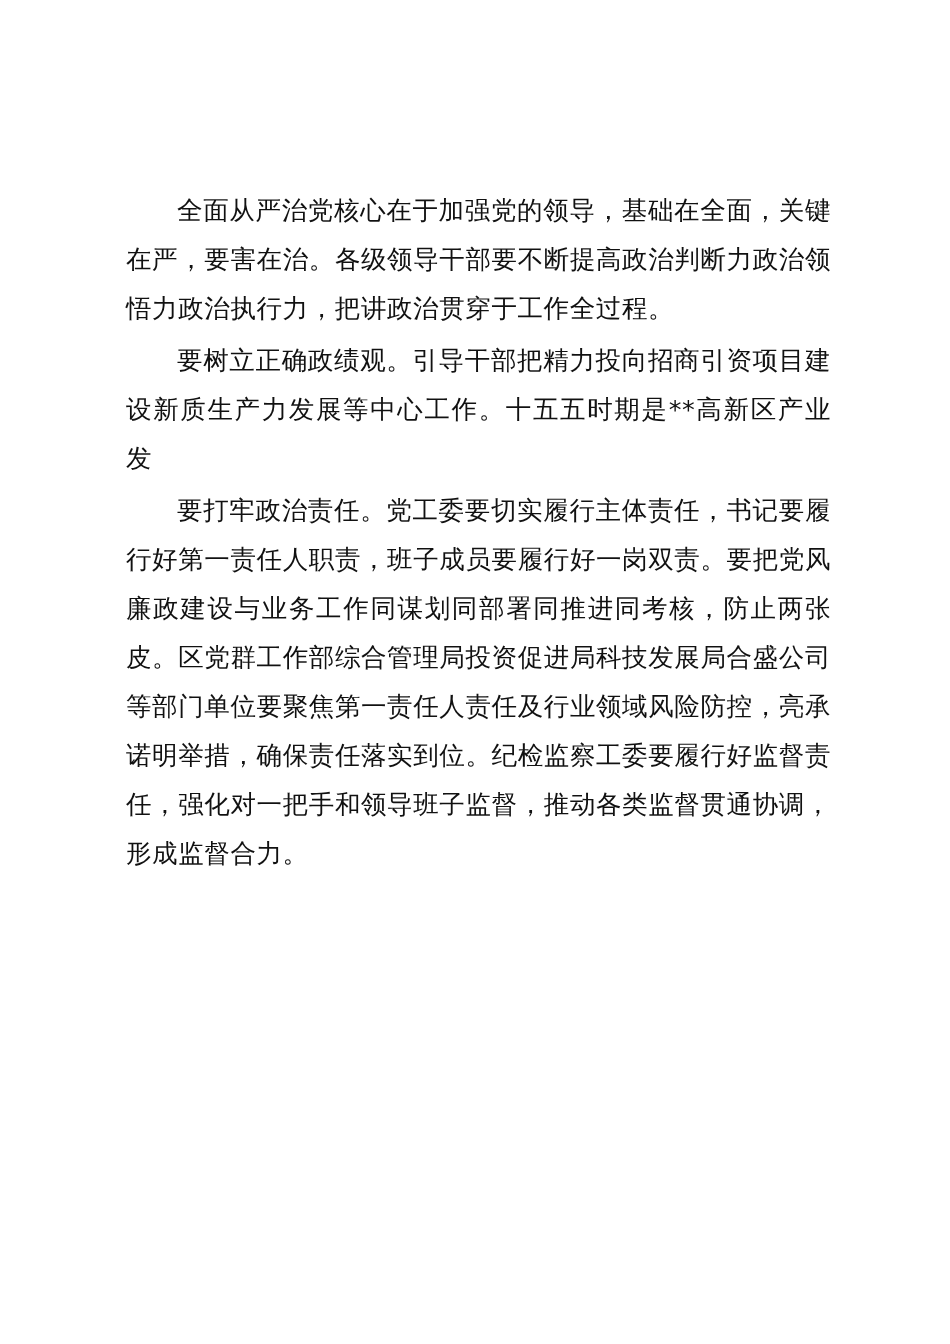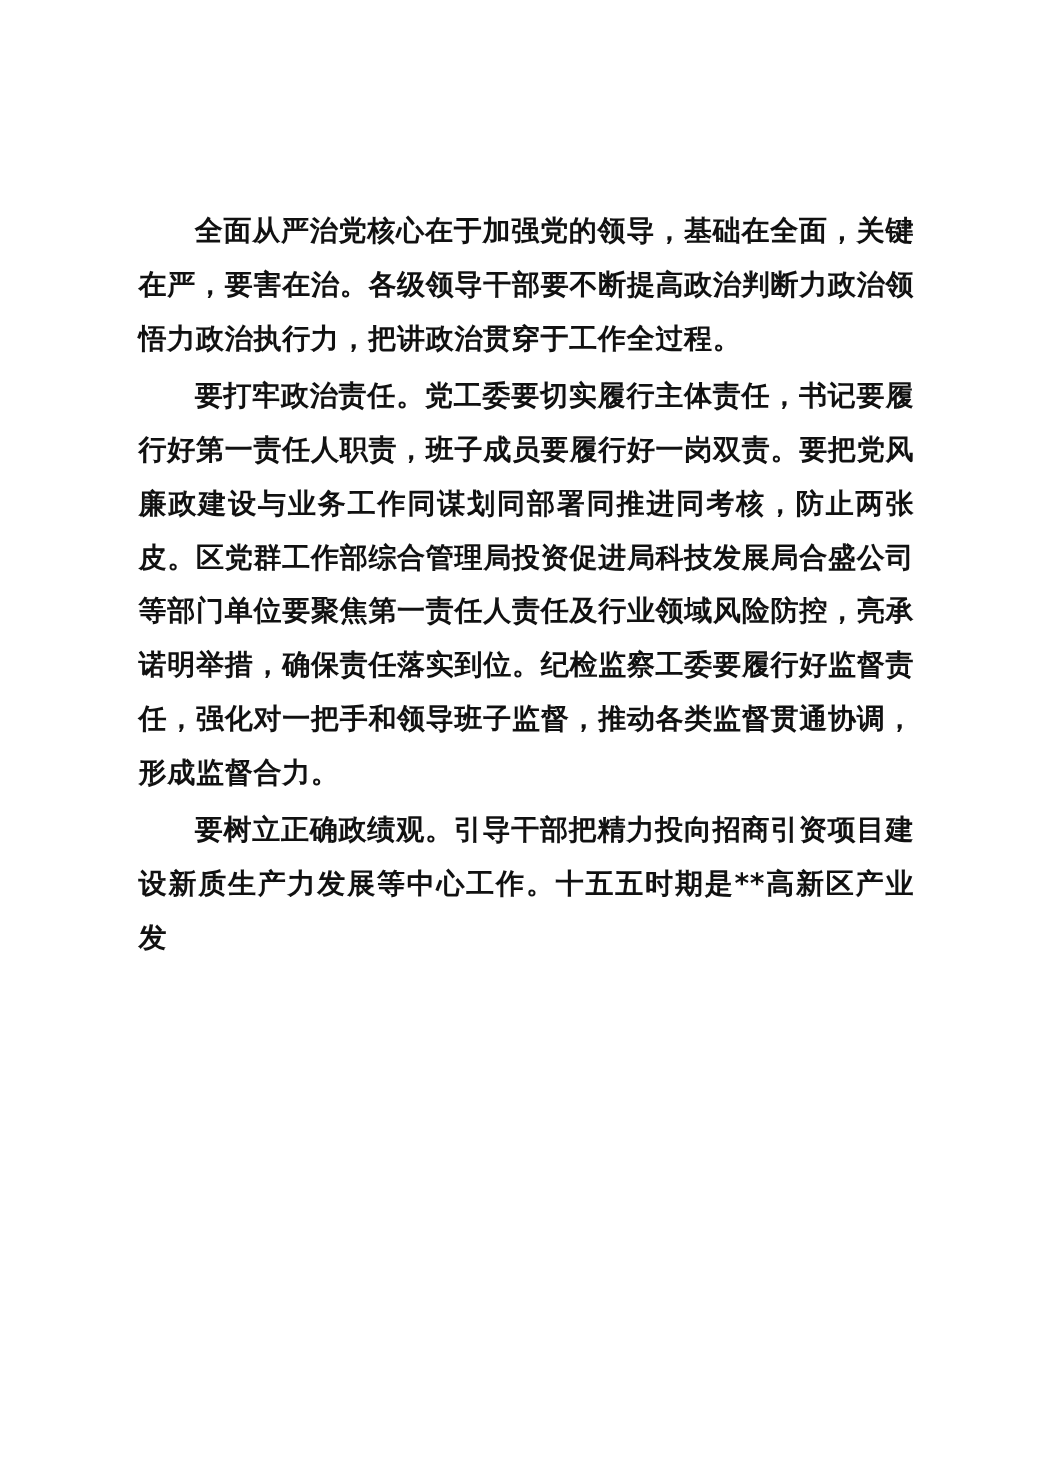--- a/index.html
+++ b/index.html
@@ -23,23 +23,22 @@
     }
     .para {
       margin: 0 0 3px 0;
       font-size: 25.5px;
       line-height: 49px;
       text-indent: 2em;
       text-align: justify;
       text-align-last: left;
       letter-spacing: 0.6px;
       word-break: break-all;
-      font-weight: bold;
     }
   </style>
 </head>
 <body>
 
 <div class="page">
   <p class="para">全面从严治党核心在于加强党的领导，基础在全面，关键在严，要害在治。各级领导干部要不断提高政治判断力政治领悟力政治执行力，把讲政治贯穿于工作全过程。</p>
+  <p class="para">要树立正确政绩观。引导干部把精力投向招商引资项目建设新质生产力发展等中心工作。十五五时期是**高新区产业发</p>
   <p class="para">要打牢政治责任。党工委要切实履行主体责任，书记要履行好第一责任人职责，班子成员要履行好一岗双责。要把党风廉政建设与业务工作同谋划同部署同推进同考核，防止两张皮。区党群工作部综合管理局投资促进局科技发展局合盛公司等部门单位要聚焦第一责任人责任及行业领域风险防控，亮承诺明举措，确保责任落实到位。纪检监察工委要履行好监督责任，强化对一把手和领导班子监督，推动各类监督贯通协调，形成监督合力。</p>
-  <p class="para">要树立正确政绩观。引导干部把精力投向招商引资项目建设新质生产力发展等中心工作。十五五时期是**高新区产业发</p>
 </div>
 
 </body></html>

